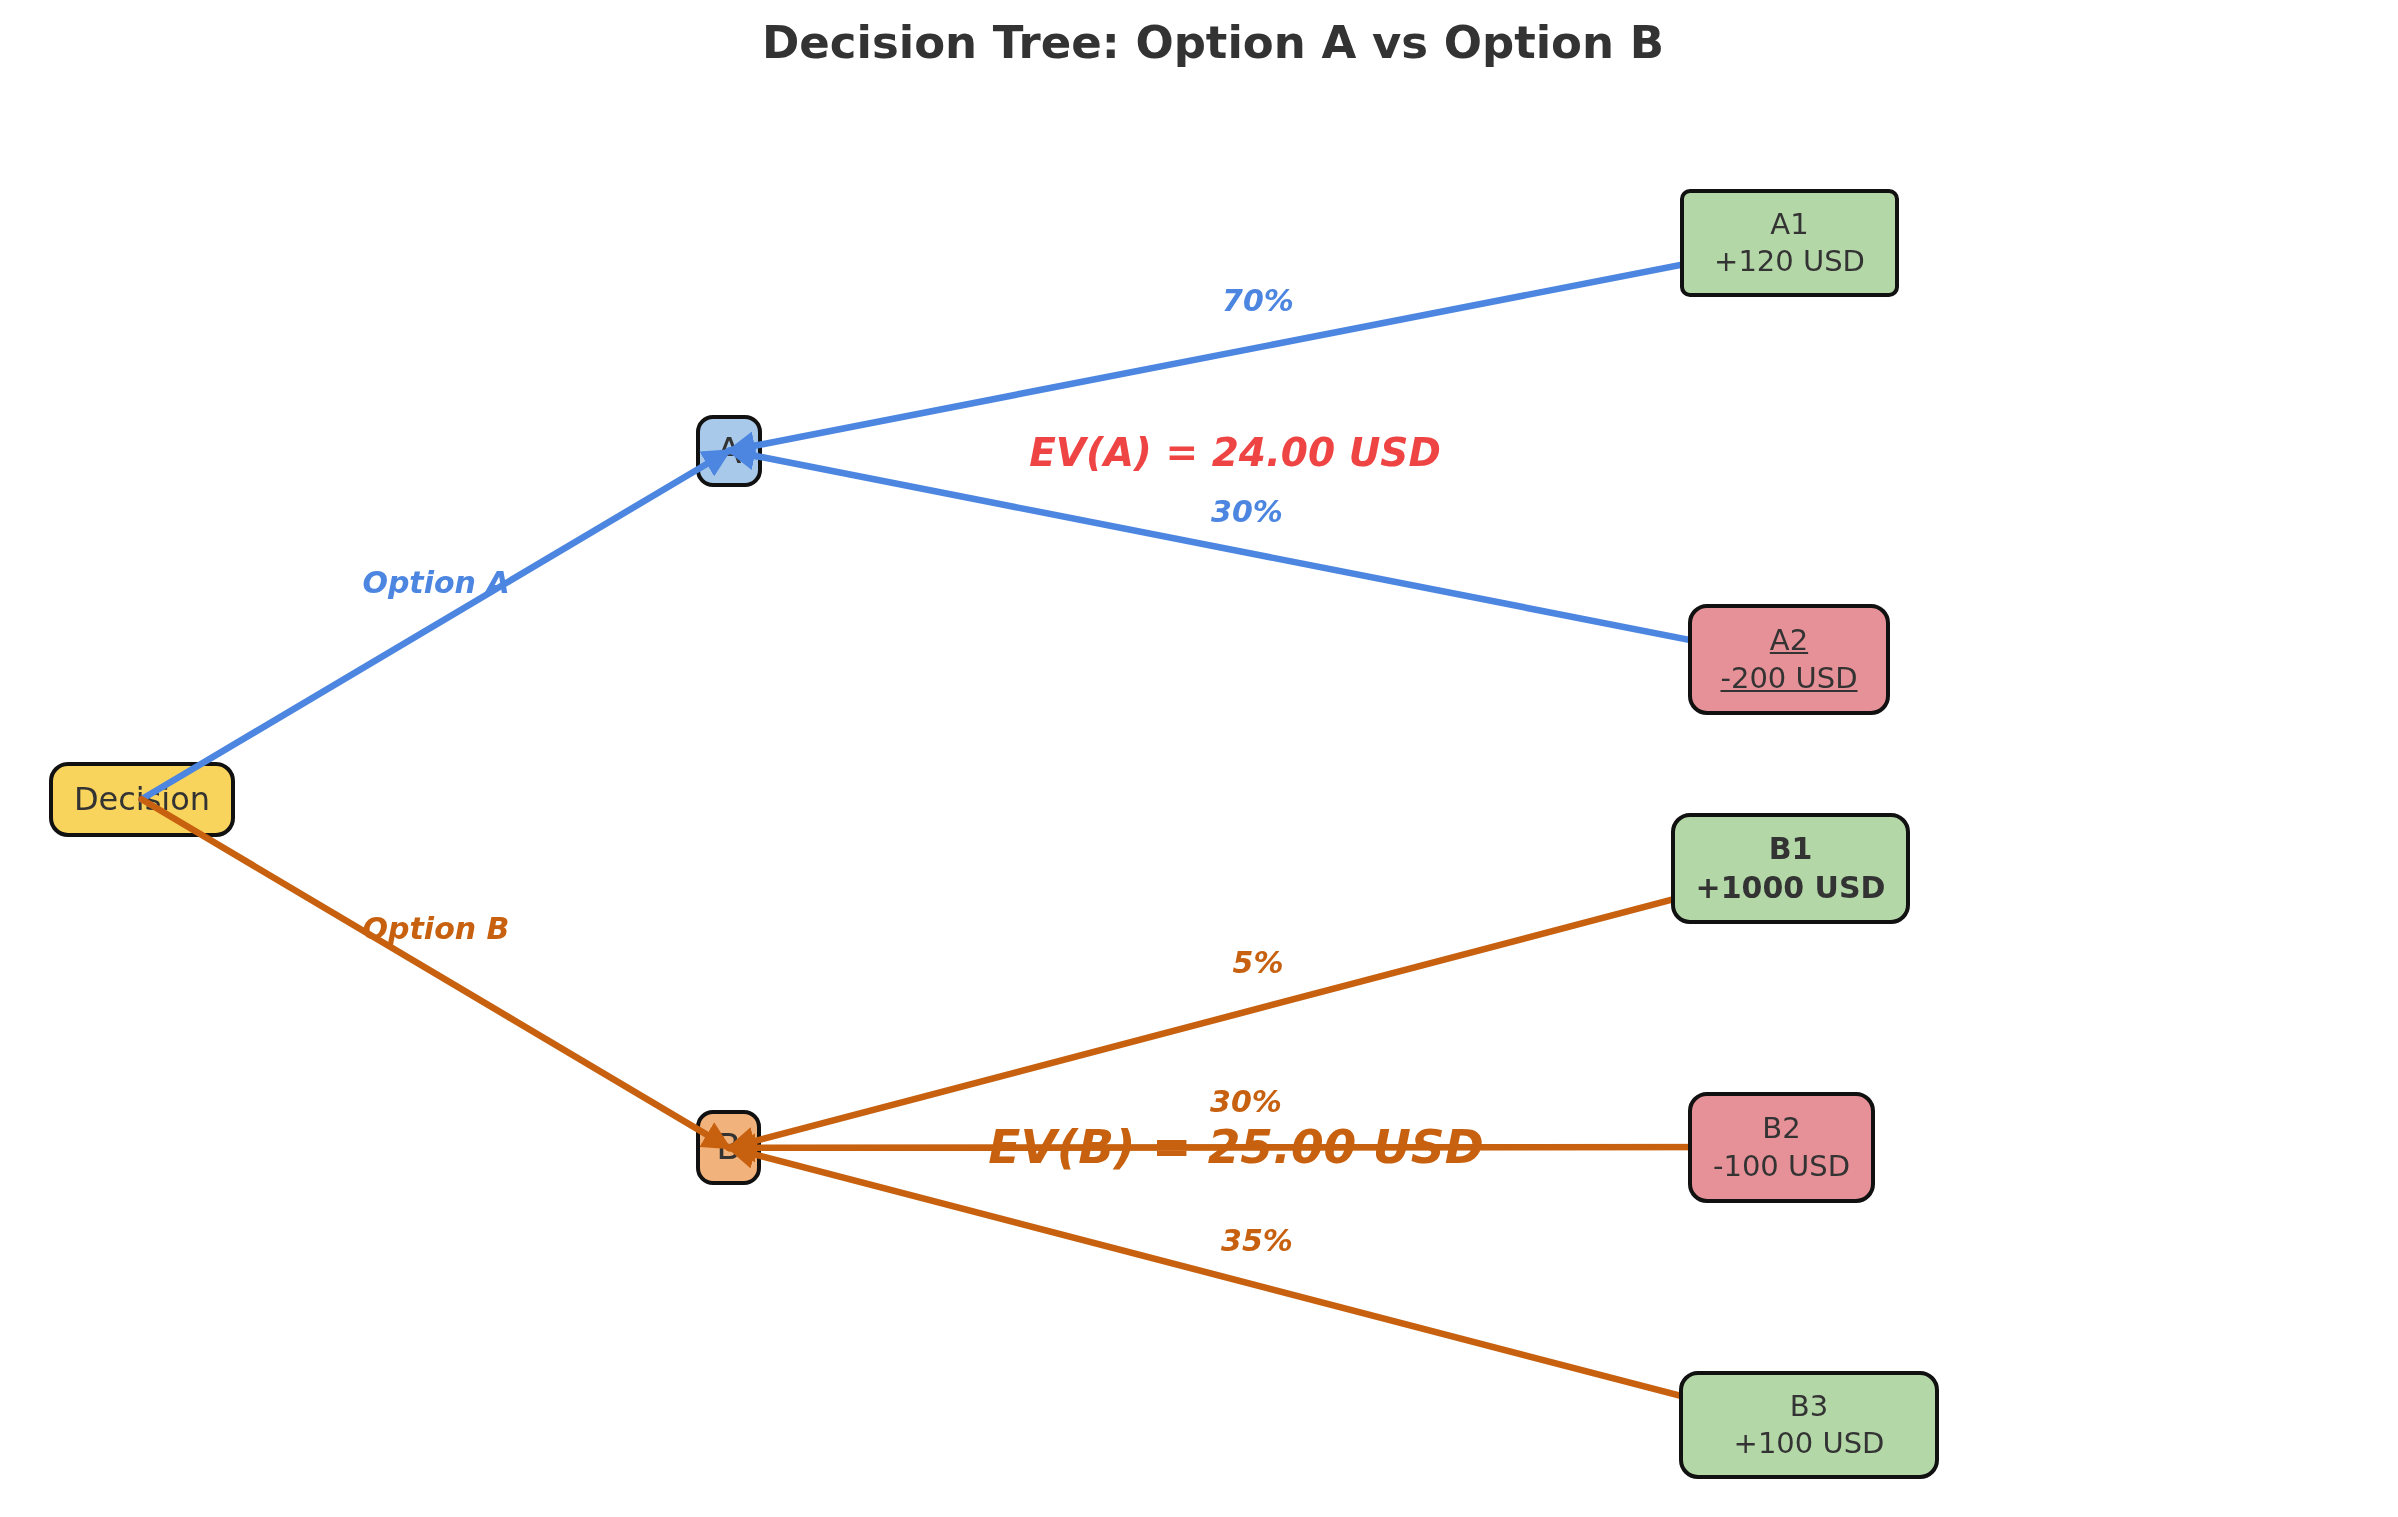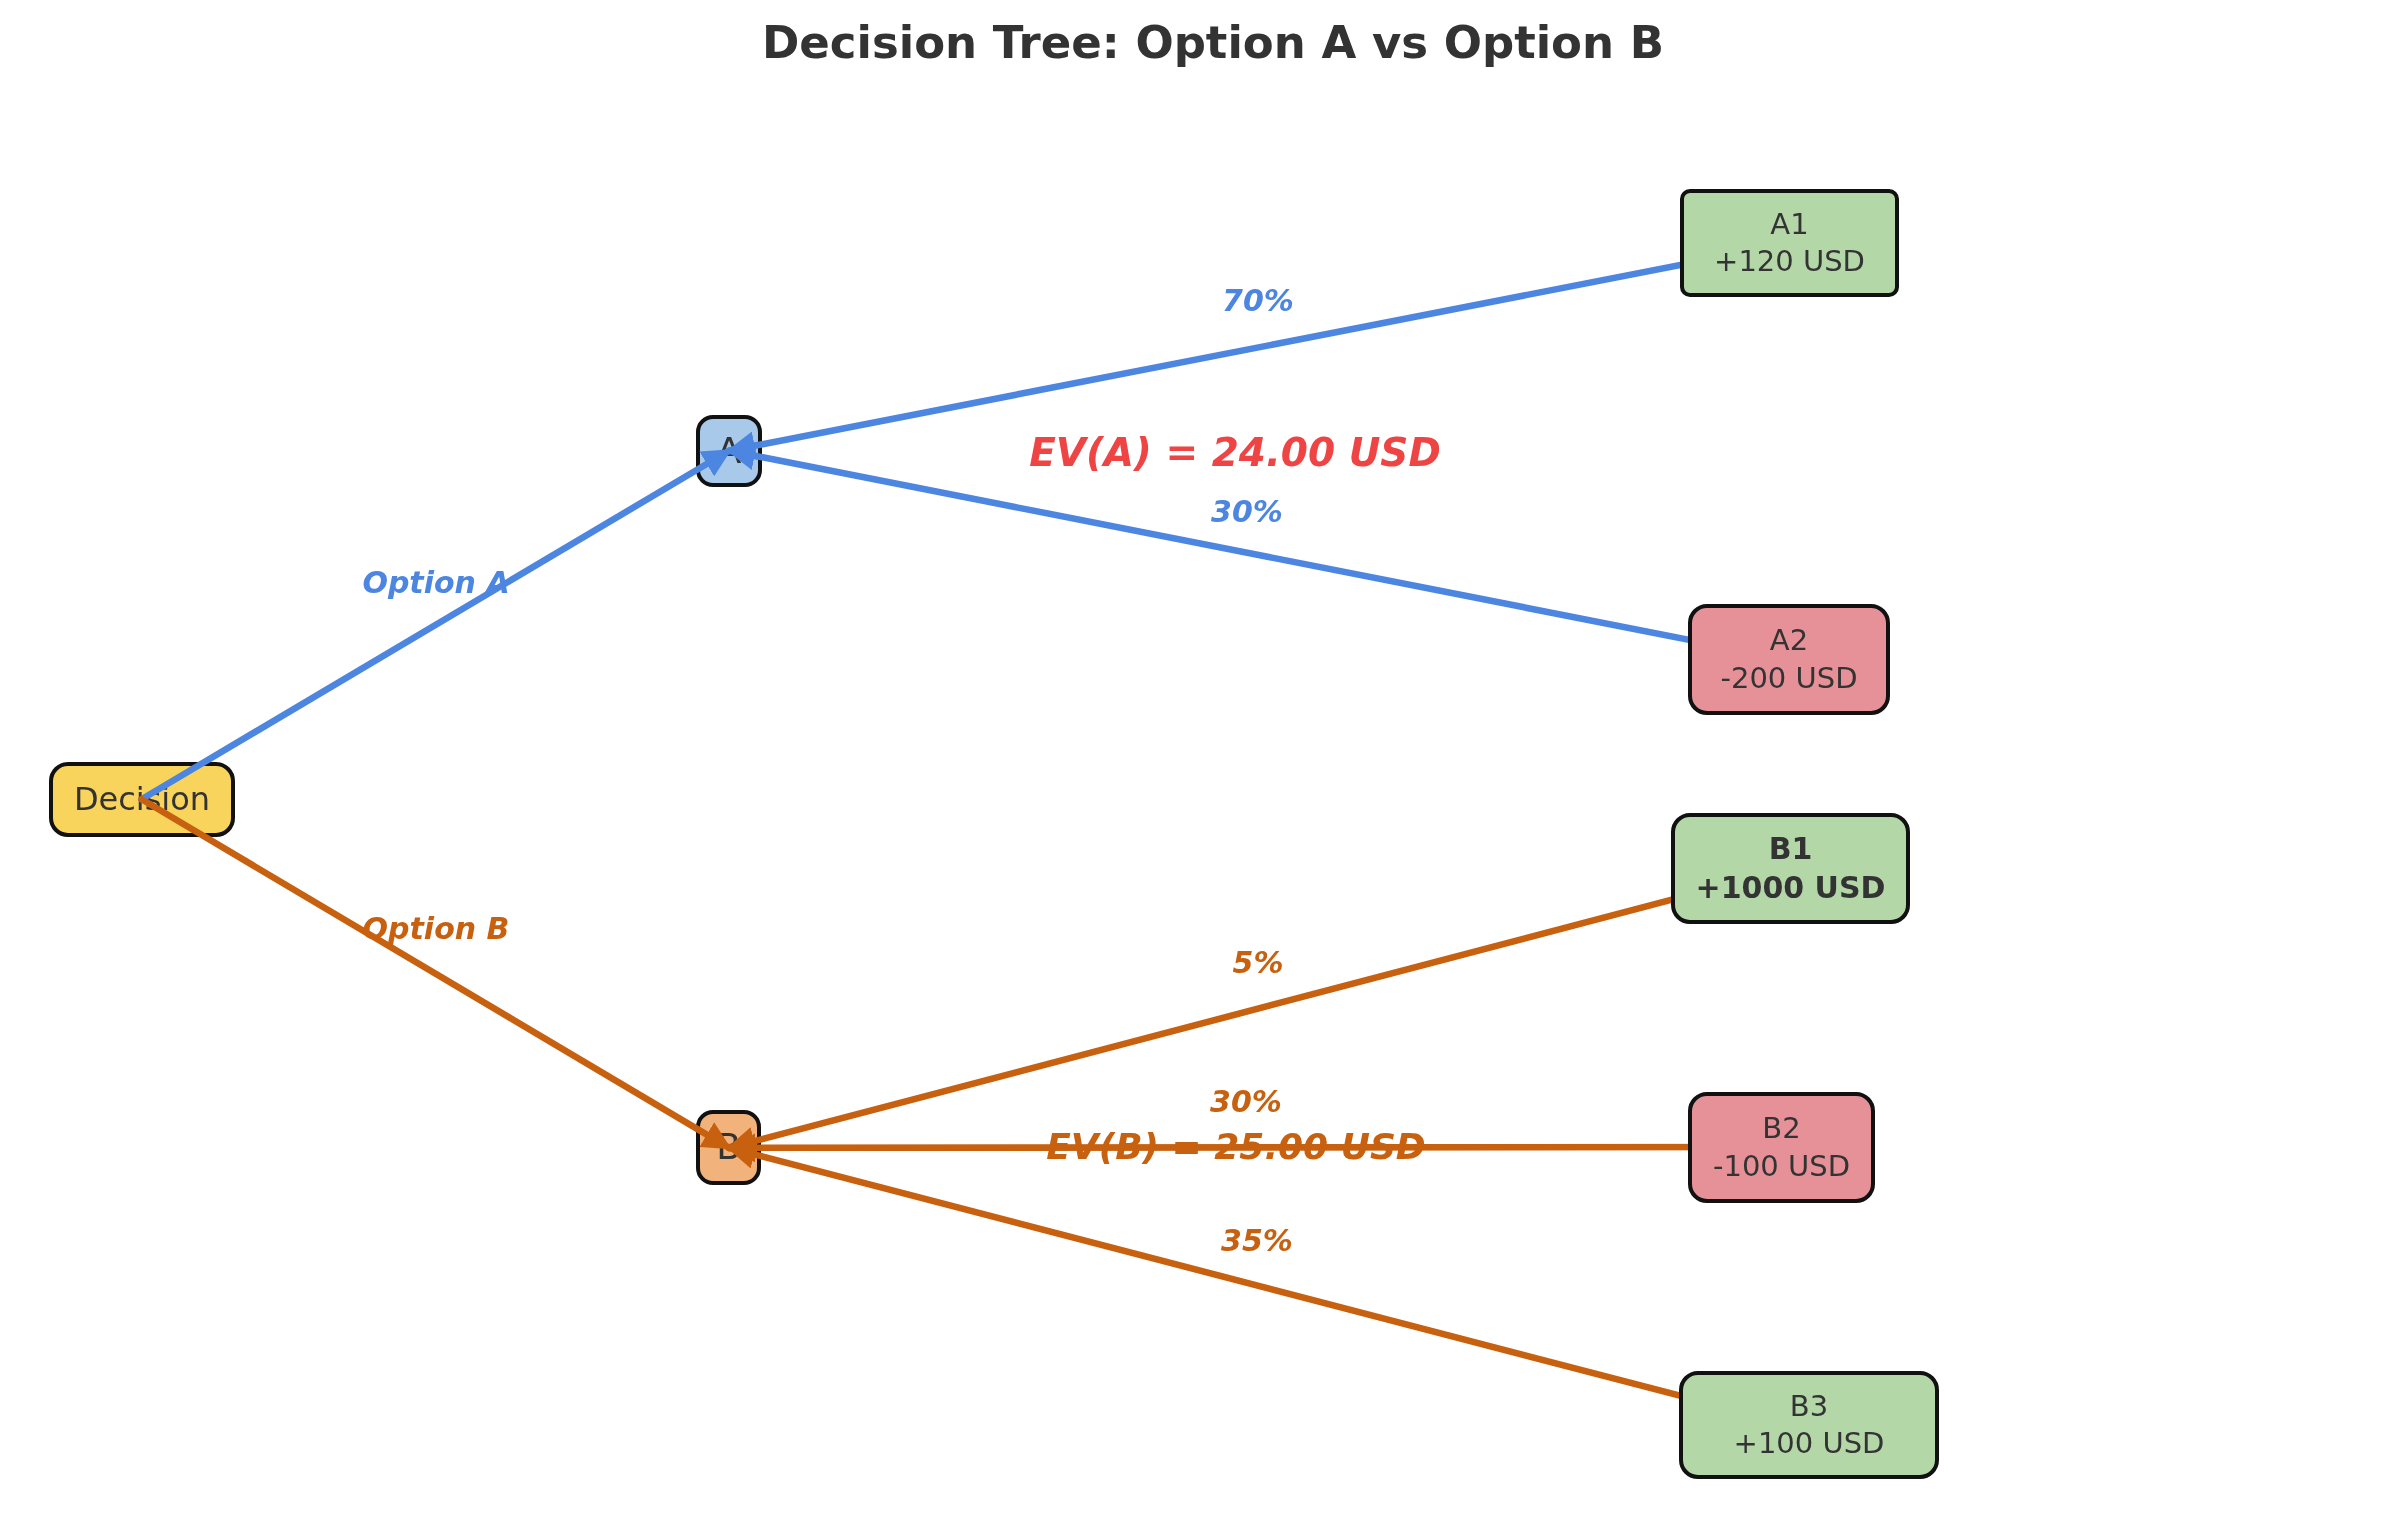--- a/index.html
+++ b/index.html
@@ -50,38 +50,38 @@
     line-height: 1.28;
   }
   .node-under { z-index: 1; }
   .node-over  { z-index: 3; }
   .node .nline { white-space: nowrap; }
 
   .node-decision { left: 49px;  top: 762px;  width: 186px; height: 75px;  background: #f9d45c; font-size: 32px; }
   .node-a        { left: 696px; top: 415px;  width: 66px;  height: 72px;  background: #a9c9ea; font-size: 36px; border-radius: 17px; }
   .node-b        { left: 696px; top: 1110px; width: 65px;  height: 75px;  background: #f2b27b; font-size: 36px; border-radius: 17px; }
   .node-a1       { left: 1680px; top: 189px;  width: 219px; height: 108px; background: #b4d7a8; font-size: 29px; border-radius: 10px; }
-  .node-a2       { left: 1688px; top: 604px;  width: 202px; height: 111px; background: #e59197; font-size: 29px; }
+  .node-a2       { left: 1688px; top: 604px;  width: 202px; height: 111px; background: #e59197; font-size: 29px; text-decoration: underline; }
   .node-b1       { left: 1671px; top: 813px;  width: 239px; height: 111px; background: #b4d7a8; font-size: 30px; font-weight: bold; }
   .node-b2       { left: 1688px; top: 1092px; width: 187px; height: 111px; background: #e59197; font-size: 29px; }
   .node-b3       { left: 1679px; top: 1371px; width: 260px; height: 108px; background: #b4d7a8; font-size: 29px; }
 
   
   .elabel {
     position: absolute;
     transform: translate(-50%, -50%);
     font-weight: bold;
     white-space: nowrap;
     z-index: 4;
     font-style: italic;
   }
   .lbl-blue   { color: #4c86e0; font-size: 30px; }
   .lbl-orange { color: #c7610f; font-size: 30px; }
   .lbl-ev-a   { color: #ef4444; font-size: 39px; }
-  .lbl-ev-b   { color: #c7610f; font-size: 36px; }
+  .lbl-ev-b   { color: #c7610f; font-size: 47px; }
 
   .lbl-option-a { left: 436px;  top: 582px;  }
   .lbl-option-b { left: 436px;  top: 928px;  }
   .lbl-p-a1     { left: 1258px; top: 300px;  }
   .lbl-p-a2     { left: 1247px; top: 511px;  }
   .lbl-ev-a-pos { left: 1235px; top: 452px;  }
   .lbl-p-b1     { left: 1258px; top: 962px; }
   .lbl-p-b2     { left: 1246px; top: 1101px; }
   .lbl-ev-b-pos { left: 1236px; top: 1146px; }
   .lbl-p-b3     { left: 1257px; top: 1240px; }

